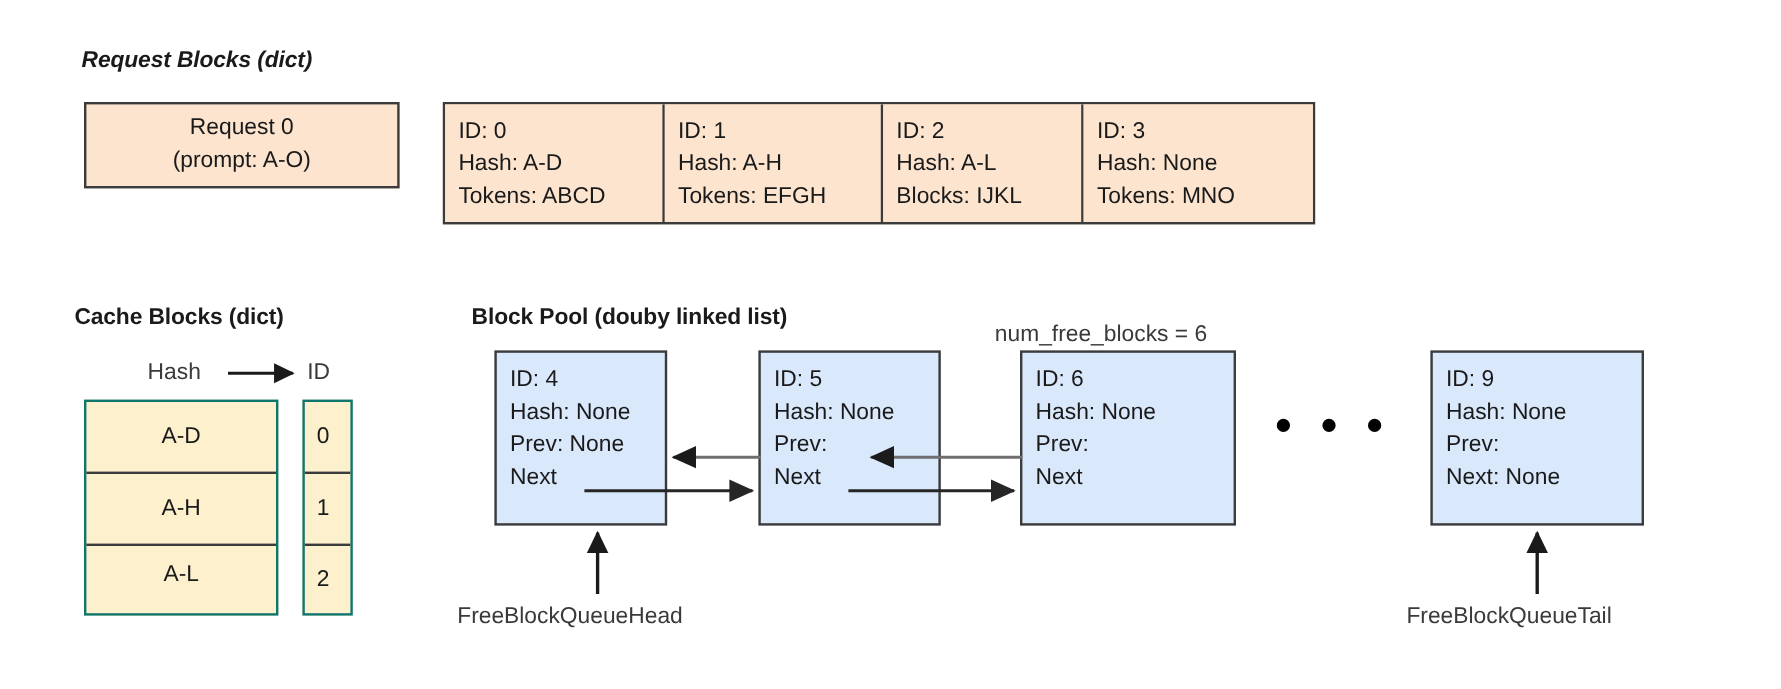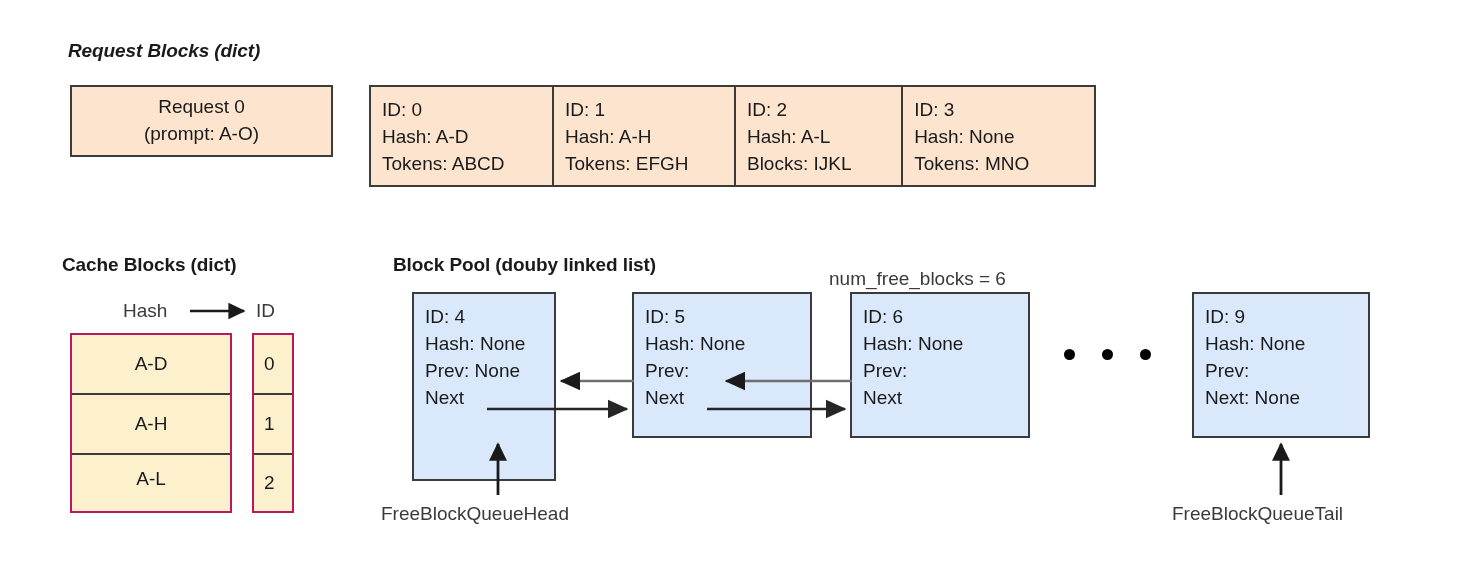--- a/index.html
+++ b/index.html
@@ -75,21 +75,21 @@
   .strip .cell {
     box-sizing: border-box;
     border-right: 2px solid #3b3b3b;
     background: #fce4cf;
   }
   .strip .cell:last-child { border-right: none; }
 
   
   .vtable {
     box-sizing: border-box;
-    border: 2px solid #be185d;
+    border: 2px solid #0f766e;
     background: #fdf1cd;
     display: flex;
     flex-direction: column;
   }
   .vtable .row {
     box-sizing: border-box;
     border-bottom: 2px solid #3b3b3b;
     display: flex;
     align-items: center;
     font-size: 19px;
@@ -177,28 +177,28 @@
   <div class="abs vtable idcol" style="left:252px; top:333px; width:42px; height:180px;">
     <div class="row" style="height:60px;">0</div>
     <div class="row" style="height:60px;">1</div>
     <div class="row" style="height:56px;">2</div>
   </div>
 
   <div class="abs section-title" style="left:393px; top:254px;">Block Pool (douby linked list)</div>
 
   <div class="abs plain-label" style="left:829px; top:268px;">num_free_blocks = 6</div>
 
-  <div class="abs box box-blue box-text-left" style="left:412px; top:292px; width:144px; height:189px;">
+  <div class="abs box box-blue box-text-left" style="left:412px; top:292px; width:144px; height:146px;">
     <span class="ln">ID: 4</span>
     <span class="ln">Hash: None</span>
     <span class="ln">Prev: None</span>
     <span class="ln">Next</span>
   </div>
 
-  <div class="abs box box-blue box-text-left" style="left:632px; top:292px; width:180px; height:146px;">
+  <div class="abs box box-blue box-text-left" style="left:632px; top:292px; width:152px; height:146px;">
     <span class="ln">ID: 5</span>
     <span class="ln">Hash: None</span>
     <span class="ln">Prev:</span>
     <span class="ln">Next</span>
   </div>
 
   <div class="abs box box-blue box-text-left" style="left:850px; top:292px; width:180px; height:146px;">
     <span class="ln">ID: 6</span>
     <span class="ln">Hash: None</span>
     <span class="ln">Prev:</span>

